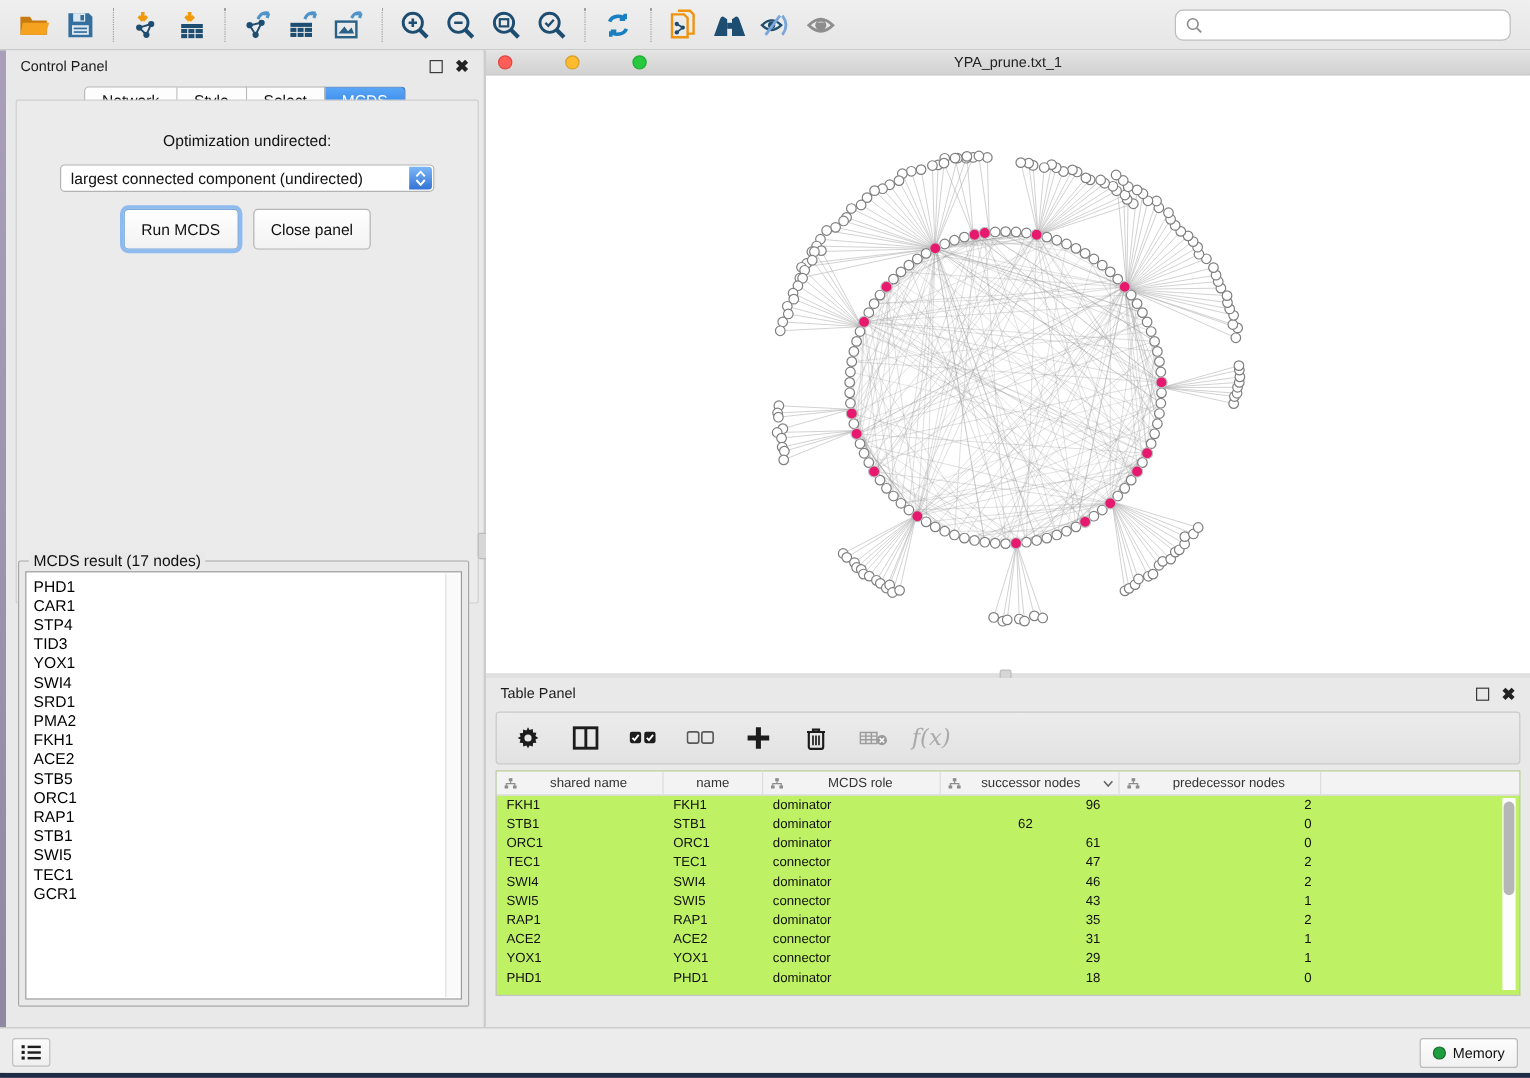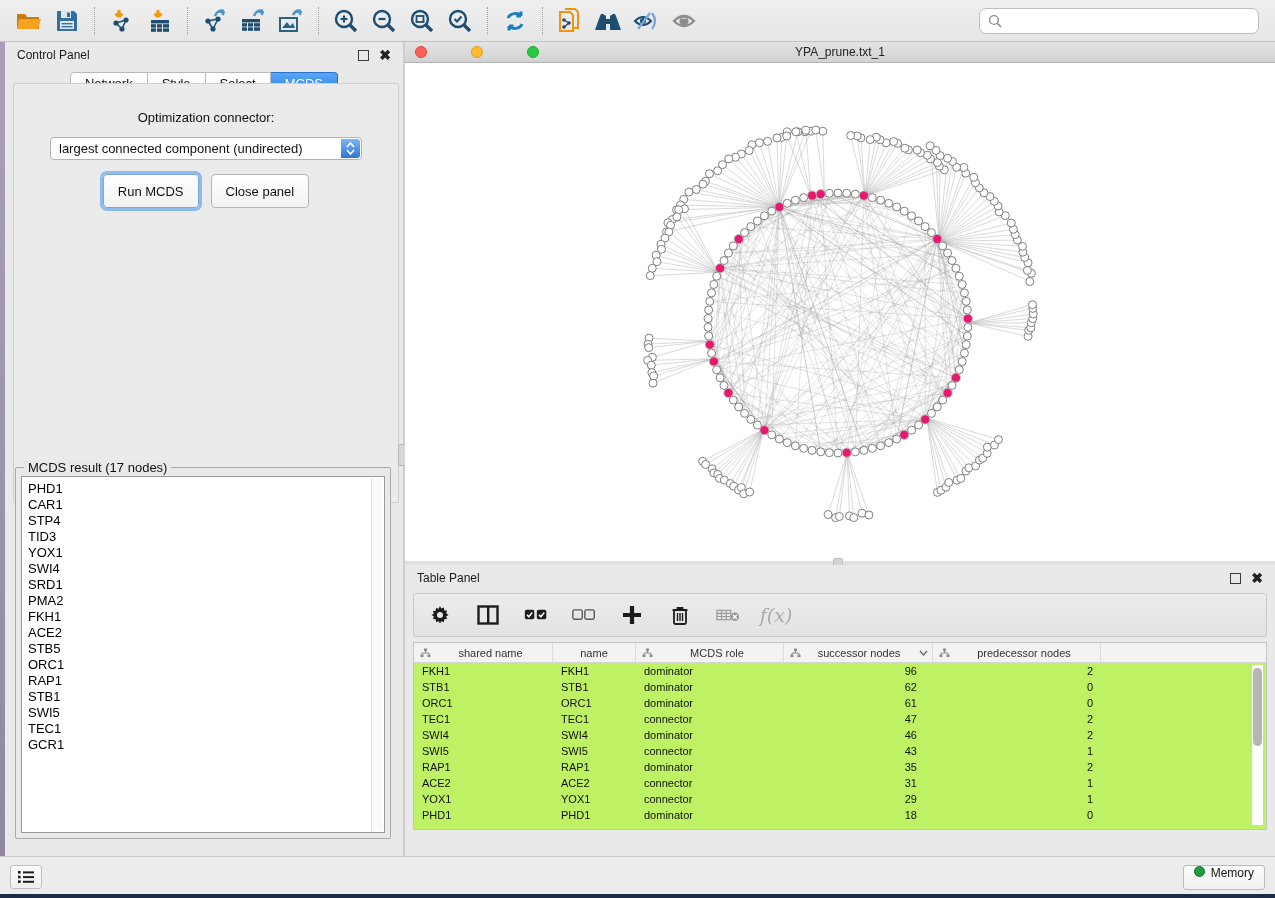--- a/index.html
+++ b/index.html
@@ -142,21 +142,21 @@
   .tp-titlebar .t { flex:1; }
 
   
   .statusbar { position:absolute; left:0; top:856px; width:1275px; height:38px; background:#ececec; border-top:1px solid #c6c6c6; }
   .sb-listbtn {
     position:absolute; left:10px; top:8px; width:32px; height:24px; background:linear-gradient(#fbfbfb,#efefef);
     border:1px solid #c0c0c0; border-radius:3px; display:flex; align-items:center; justify-content:center;
   }
   .memory-btn {
     position:absolute; right:10px; top:8px; height:25px; padding:0 10px; background:linear-gradient(#fdfdfd,#f1f1f1);
-    border:1px solid #bbbbbb; border-radius:3px; display:flex; align-items:flex-start; gap:6px; font-size:12px; color:#111;
+    border:1px solid #bbbbbb; border-radius:3px; display:flex; align-items:center; gap:6px; font-size:12px; color:#111;
   }
   .memdot { width:11px; height:11px; border-radius:50%; background:#1e9e3e; border:1px solid #15702b; }
 </style>
 </head>
 <body>
 
 <div class="window">
 
   <div class="toolbar">
     <div class="tb-btn">
@@ -332,21 +332,21 @@
     </div>
 
     <div class="cp-tabs">
       <div class="cp-tab">Network</div>
       <div class="cp-tab">Style</div>
       <div class="cp-tab">Select</div>
       <div class="cp-tab sel">MCDS</div>
     </div>
 
     <div class="cp-inner">
-      <div class="opt-label">Optimization connector:</div>
+      <div class="opt-label">Optimization undirected:</div>
       <div class="opt-select">
         <span>largest connected component (undirected)</span>
         <span class="stepper">
           <svg width="9" height="6" viewBox="0 0 9 6">
               <path d="M1 5 L4.5 1 L8 5" fill="none" stroke="#fff" stroke-width="1.6"></path>
             </svg>
           <svg width="9" height="6" viewBox="0 0 9 6">
               <path d="M1 1 L4.5 5 L8 1" fill="none" stroke="#fff" stroke-width="1.6"></path>
             </svg>
         </span>
@@ -1165,21 +1165,21 @@
             <div class="td" style="width: 139px;">FKH1</div>
             <div class="td" style="width: 83px;">FKH1</div>
             <div class="td" style="width: 148px;">dominator</div>
             <div class="td num" style="width: 149px; padding-right: 16px;">96</div>
             <div class="td num" style="width: 168px;">2</div>
           </div>
           <div class="tr">
             <div class="td" style="width: 139px;">STB1</div>
             <div class="td" style="width: 83px;">STB1</div>
             <div class="td" style="width: 148px;">dominator</div>
-            <div class="td num" style="width: 149px; padding-right: 16px;">62</div>
+            <div class="td num" style="width: 149px; padding-right: 16px; text-align: center;">62</div>
             <div class="td num" style="width: 168px;">0</div>
           </div>
           <div class="tr">
             <div class="td" style="width: 139px;">ORC1</div>
             <div class="td" style="width: 83px;">ORC1</div>
             <div class="td" style="width: 148px;">dominator</div>
             <div class="td num" style="width: 149px; padding-right: 16px;">61</div>
             <div class="td num" style="width: 168px;">0</div>
           </div>
           <div class="tr">

